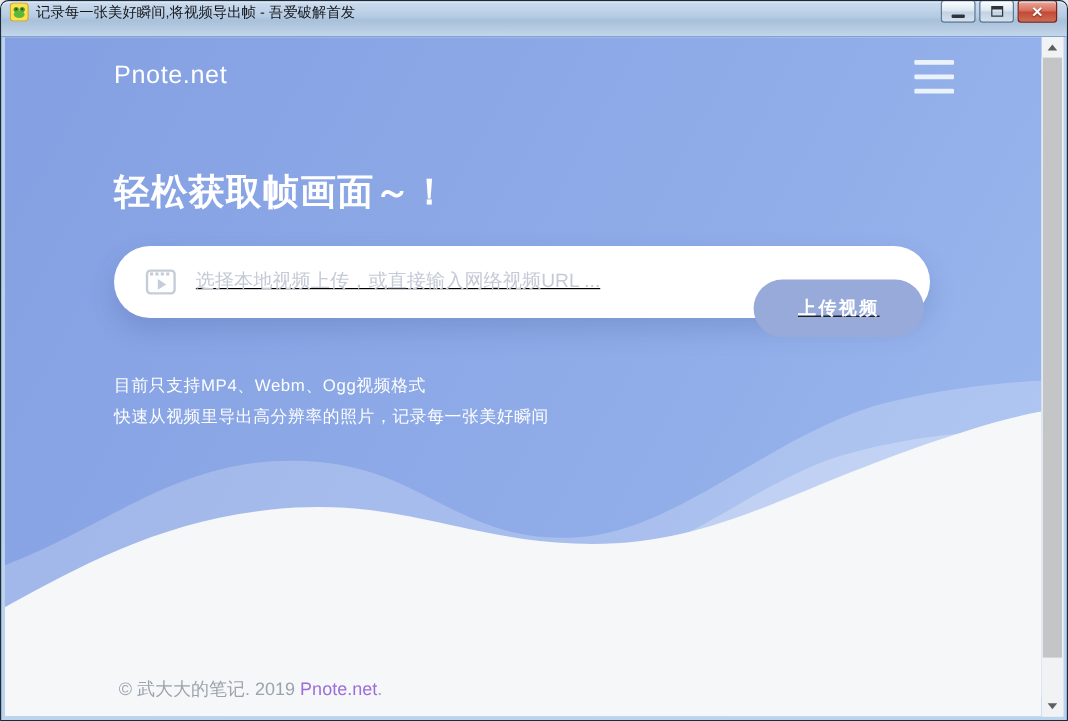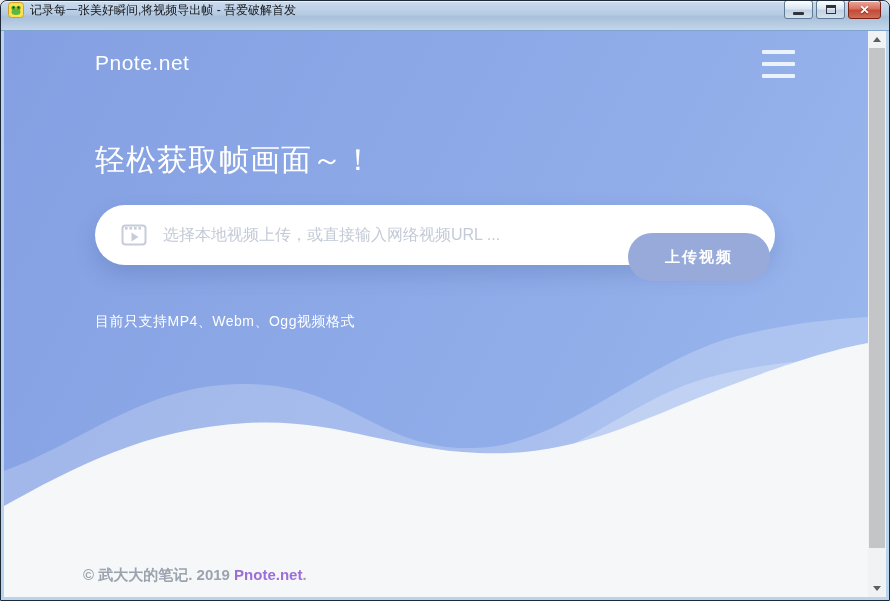--- a/index.html
+++ b/index.html
@@ -39,43 +39,43 @@
   
   .page{
     position:relative; flex:1; overflow:hidden;
     background:linear-gradient(118deg, #84a0e2 0%, #8fabe8 55%, #9db9ef 100%);
   }
   .logo{ position:absolute; left:91px; top:20px; font-size:21px; color:#fff; letter-spacing:.5px; cursor:pointer;}
   .hamburger{ position:absolute; left:758px; top:17px; width:34px; cursor:pointer; padding:2px 0;}
   .hamburger span{ display:block; width:33px; height:4px; background:#eaf2fb; border-radius:1px; margin-bottom:8px;}
   .hamburger span:last-child{ margin-bottom:0; }
 
-  .heading{ position:absolute; left:91px; top:109px; font-size:30px; font-weight:normal; color:#fff; letter-spacing:1px;}
+  .heading{ position:absolute; left:91px; top:109px; font-size:30px; font-weight:bold; color:#fff; letter-spacing:1px;}
 
   .pill{
     position:absolute; left:91px; top:174px; width:680px; height:60px;
     background:#fff; border-radius:30px; display:flex; align-items:center;
-    padding:6px 5px 6px 26px; box-shadow:0 10px 22px rgba(47,69,132,.20);
+    padding:6px 5px 6px 26px; box-shadow:0 10px 22px rgba(47,69,132,.20);text-decoration:underline;
   }
   .video-icon{ flex:none; margin-right:16px; }
   .pill input{
     flex:1; border:none; outline:none; font-size:16px; color:#5b6472; background:transparent;
     font-family:"Liberation Sans", sans-serif; min-width:0;
   }
   .pill input::placeholder{ color:#c4cad6; opacity:1; }
   .upload-btn{
     flex:none; width:142px; height:48px; border:none; border-radius:24px;
     background:#98aad9; color:#fff; font-size:15px; font-weight:bold; letter-spacing:2px;
     cursor:pointer; font-family:"Liberation Sans", sans-serif;margin-top:44px;
   }
   .notes{ position:absolute; left:91px; top:251px; font-size:14px; color:#fdfefe; line-height:26px; letter-spacing:.5px;margin-top:26px;}
 
   .waves{ position:absolute; left:0; right:0; bottom:0; height:280px; width:100%; display:block;}
 
-  .footer{ position:absolute; left:79px; bottom:10px; font-size:15px; color:#9ba4ae; line-height:24px;font-weight:bold;}
+  .footer{ position:absolute; left:95px; bottom:10px; font-size:15px; color:#9ba4ae; line-height:24px;}
   .footer a{ color:#9c6fd8; text-decoration:none; cursor:pointer;}
 
   
   .scrollbar{ flex:none; width:18px; background:#f1f2f3; display:flex; flex-direction:column; }
   .scroll-btn{ height:17px; flex:none; display:flex; align-items:center; justify-content:center; background:#f1f2f3; cursor:pointer;}
   .tri-up{ width:0; height:0; border-left:4px solid transparent; border-right:4px solid transparent; border-bottom:5px solid #5c5f62;}
   .tri-down{ width:0; height:0; border-left:4px solid transparent; border-right:4px solid transparent; border-top:5px solid #5c5f62;}
   .scroll-track{ flex:1; position:relative; background:#f1f2f3; }
   .scroll-thumb{ position:absolute; top:0; left:1px; right:1px; height:94%; background:#c3c5c7; cursor:pointer;}
 </style>
@@ -128,20 +128,21 @@
           <rect x="13" y="4" width="2.6" height="2.6" fill="#c6ccd8"></rect>
           <rect x="17.5" y="4" width="2.6" height="2.6" fill="#c6ccd8"></rect>
           <path d="M10.5 9.5 L17.5 14 L10.5 18.5 Z" fill="#c6ccd8"></path>
         </svg>
         <input type="text" placeholder="选择本地视频上传，或直接输入网络视频URL ..." style="">
         <button class="upload-btn">上传视频</button>
       </div>
 
       <div class="notes">
         <div>目前只支持MP4、Webm、Ogg视频格式</div>
+        <div>快速从视频里导出高分辨率的照片，记录每一张美好瞬间</div>
       </div>
 
       <svg class="waves" viewBox="0 0 856 280" preserveAspectRatio="none">
         <path d="M0,154 C90,120 150,58 260,68 C350,76 380,140 480,130 C560,122 640,40 730,18 C780,6 822,2 856,0 L856,280 L0,280 Z" fill="rgba(255,255,255,0.22)"></path>
         <path d="M0,222 C70,202 140,150 230,140 C330,129 370,172 460,162 C560,150 620,80 700,60 C760,44 820,40 856,44 L856,280 L0,280 Z" fill="rgba(255,255,255,0.26)"></path>
         <path d="M0,189 C70,150 140,112 240,106 C330,101 380,132 470,136 C560,140 620,108 700,76 C760,52 820,32 856,26 L856,280 L0,280 Z" fill="#f6f7f9"></path>
       </svg>
 
       <div class="footer">
         <div><span>© 武大大的笔记. 2019 </span><a>Pnote.net</a><span>.</span></div>

